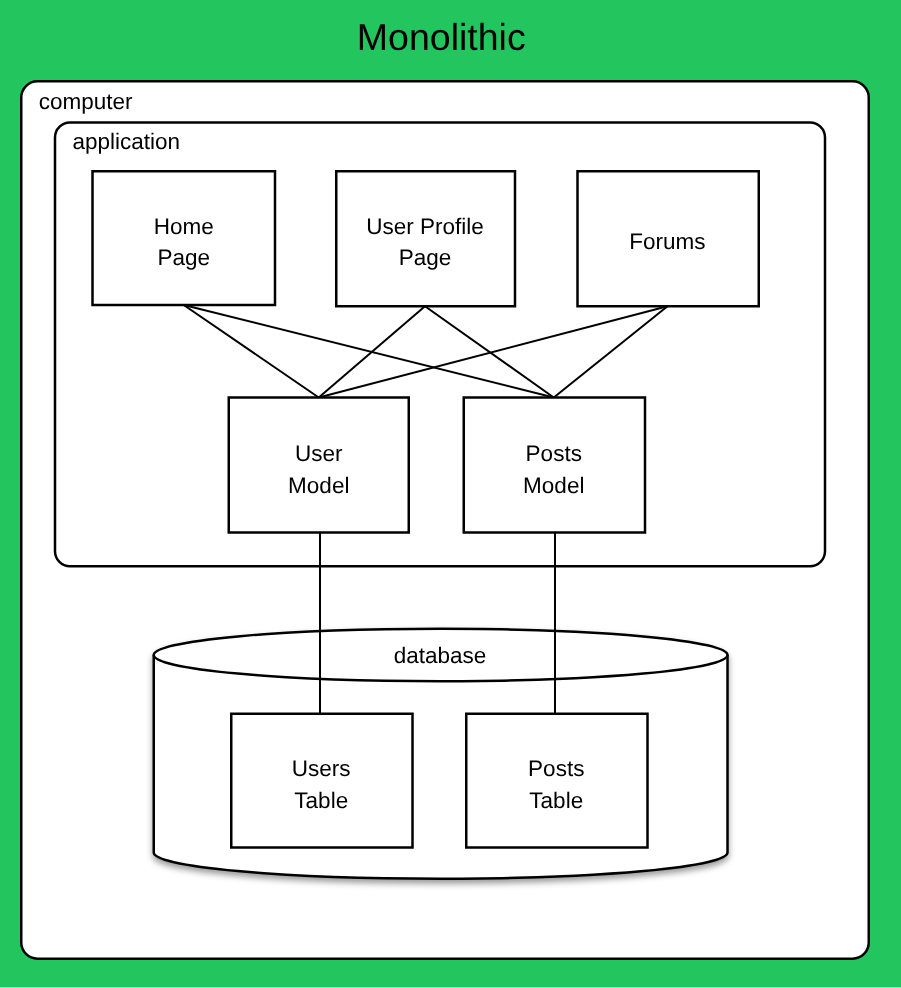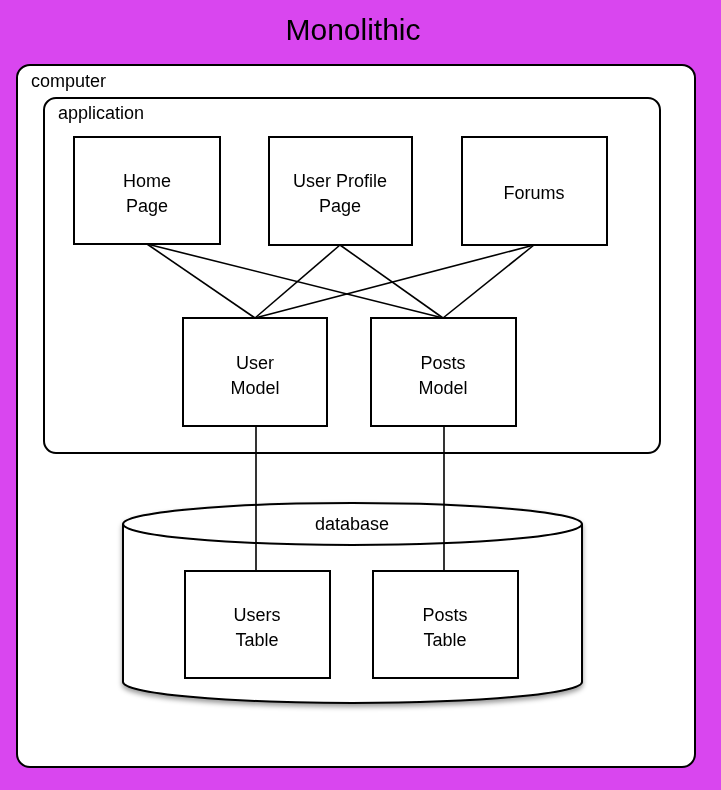--- a/index.html
+++ b/index.html
@@ -4,21 +4,21 @@
 <style>
   html, body {
     margin: 0;
     padding: 0;
     background: #ffffff;
   }
   .stage {
     position: relative;
     width: 721px;
     height: 790px;
-    background: #d946ef;
+    background: #22c55e;
     font-family: "Liberation Sans", sans-serif;
   }
   svg { display: block; }
   .title-text {
     font-family: "Liberation Sans", sans-serif;
     font-size: 30px;
     fill: #000000;
   }
   .container-label {
     font-family: "Liberation Sans", sans-serif;

